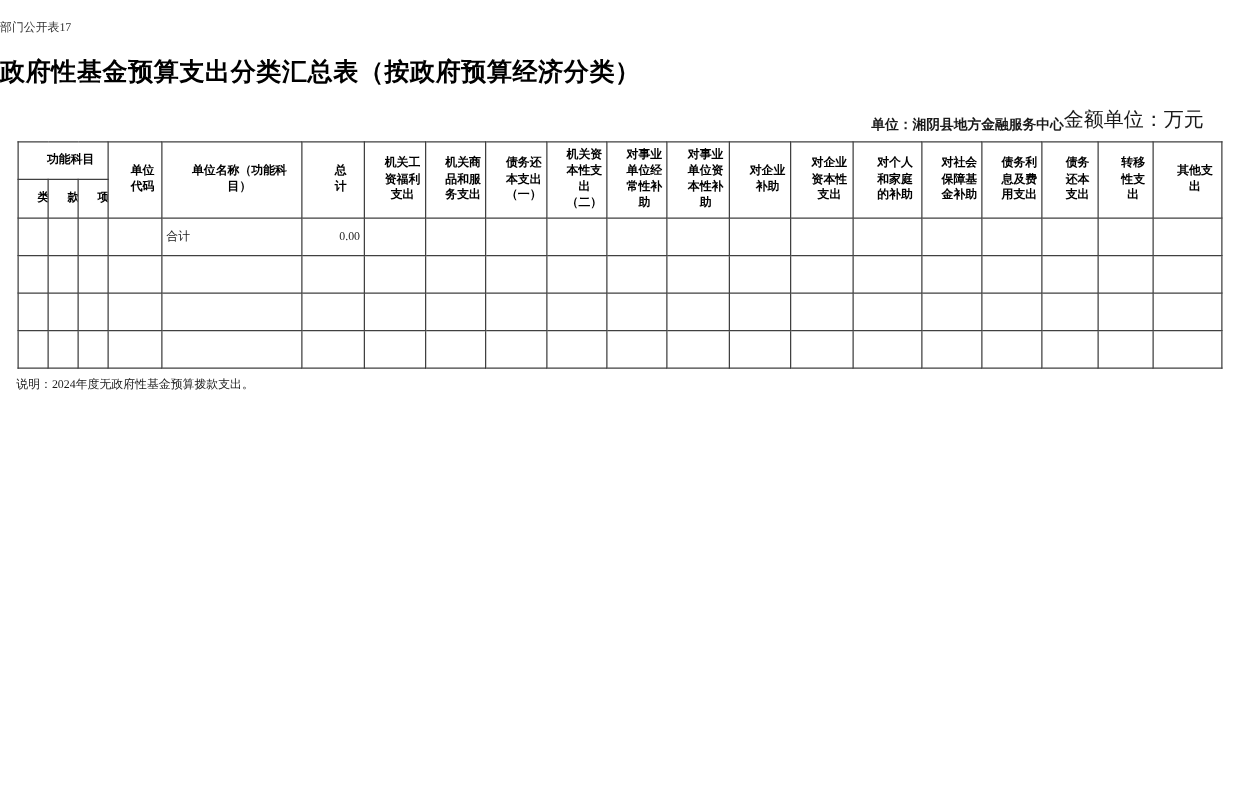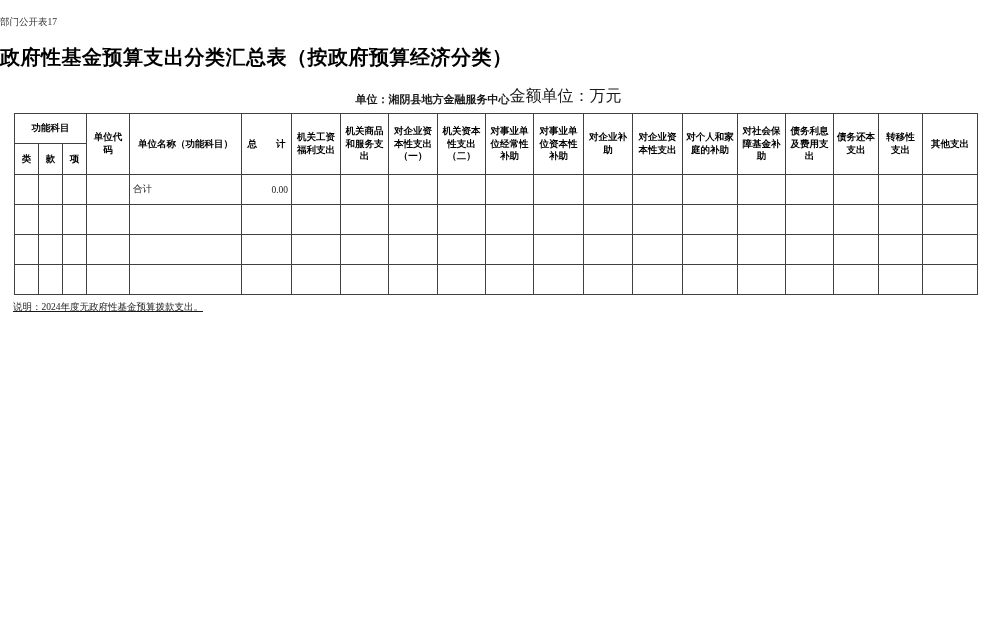--- a/index.html
+++ b/index.html
@@ -21,21 +21,21 @@
     text-align: left;
     margin-top: 15px;
     font-size: 20px;
     font-weight: bold;
     letter-spacing: 0.5px;
     color: #000;
     font-family: Liberation Serif, serif;
   }
   .meta {
     display: flex;
-    justify-content: center;
+    justify-content: flex-end;
     align-items: flex-end;
     margin: 15px 37px 6px 14px;
   }
   .meta-left {
     font-weight: bold;
     font-size: 11px;
   }
   .meta-right {
     font-size: 16px;
   }
@@ -51,34 +51,34 @@
     overflow: hidden;
     word-break: break-all;
   }
   thead th {
     font-size: 9.5px;
     font-weight: bold;
     text-align: center;
     vertical-align: middle;
     line-height: 1.35;
     color: #000;
+    padding-left: 15px;
   }
   thead tr.hrow1 { height: 30px; }
   thead tr.hrow2 { height: 31px; }
   tbody td {
     font-size: 9.5px;
     height: 27px;
     vertical-align: middle;
   }
   .cell-left  { text-align: left; }
   .cell-right { text-align: right; }
   .note {
     margin: 6px 0 0 13px;
     font-size: 9.5px;
-    text-decoration: underline;
   }
 </style>
 </head>
 <body>
 
 <div class="corner">部门公开表17</div>
 
 <div class="title">政府性基金预算支出分类汇总表（按政府预算经济分类）</div>
 
 <div class="meta">
@@ -110,21 +110,21 @@
       <col style="width:55px">
   </colgroup>
   <thead>
     <tr class="hrow1">
       <th colspan="3">功能科目</th>
       <th rowspan="2">单位代码</th>
       <th rowspan="2">单位名称（功能科目）</th>
       <th rowspan="2">总　　计</th>
       <th rowspan="2">机关工资福利支出</th>
       <th rowspan="2">机关商品和服务支出</th>
-      <th rowspan="2">对企业资本性支出（一）</th>
+      <th rowspan="2">债务还本支出（一）</th>
       <th rowspan="2">机关资本性支出（二）</th>
       <th rowspan="2">对事业单位经常性补助</th>
       <th rowspan="2">对事业单位资本性补助</th>
       <th rowspan="2">对企业补助</th>
       <th rowspan="2">对企业资本性支出</th>
       <th rowspan="2">对个人和家庭的补助</th>
       <th rowspan="2">对社会保障基金补助</th>
       <th rowspan="2">债务利息及费用支出</th>
       <th rowspan="2">债务还本支出</th>
       <th rowspan="2">转移性支出</th>

